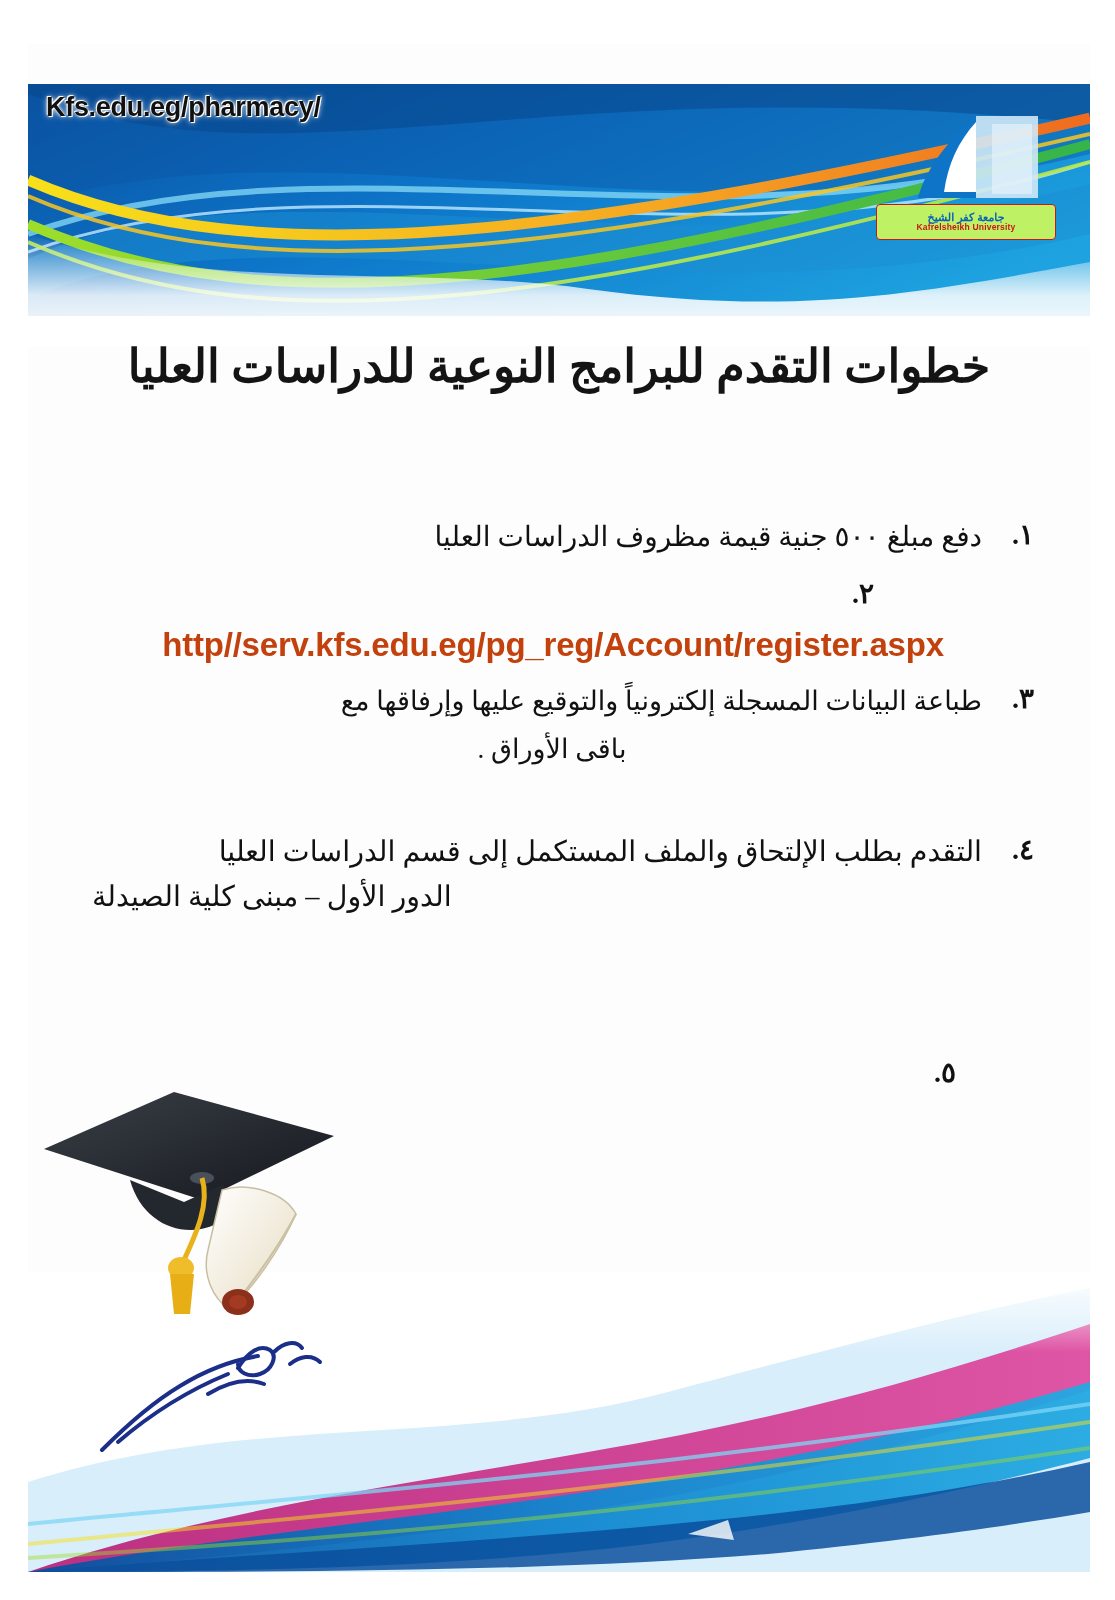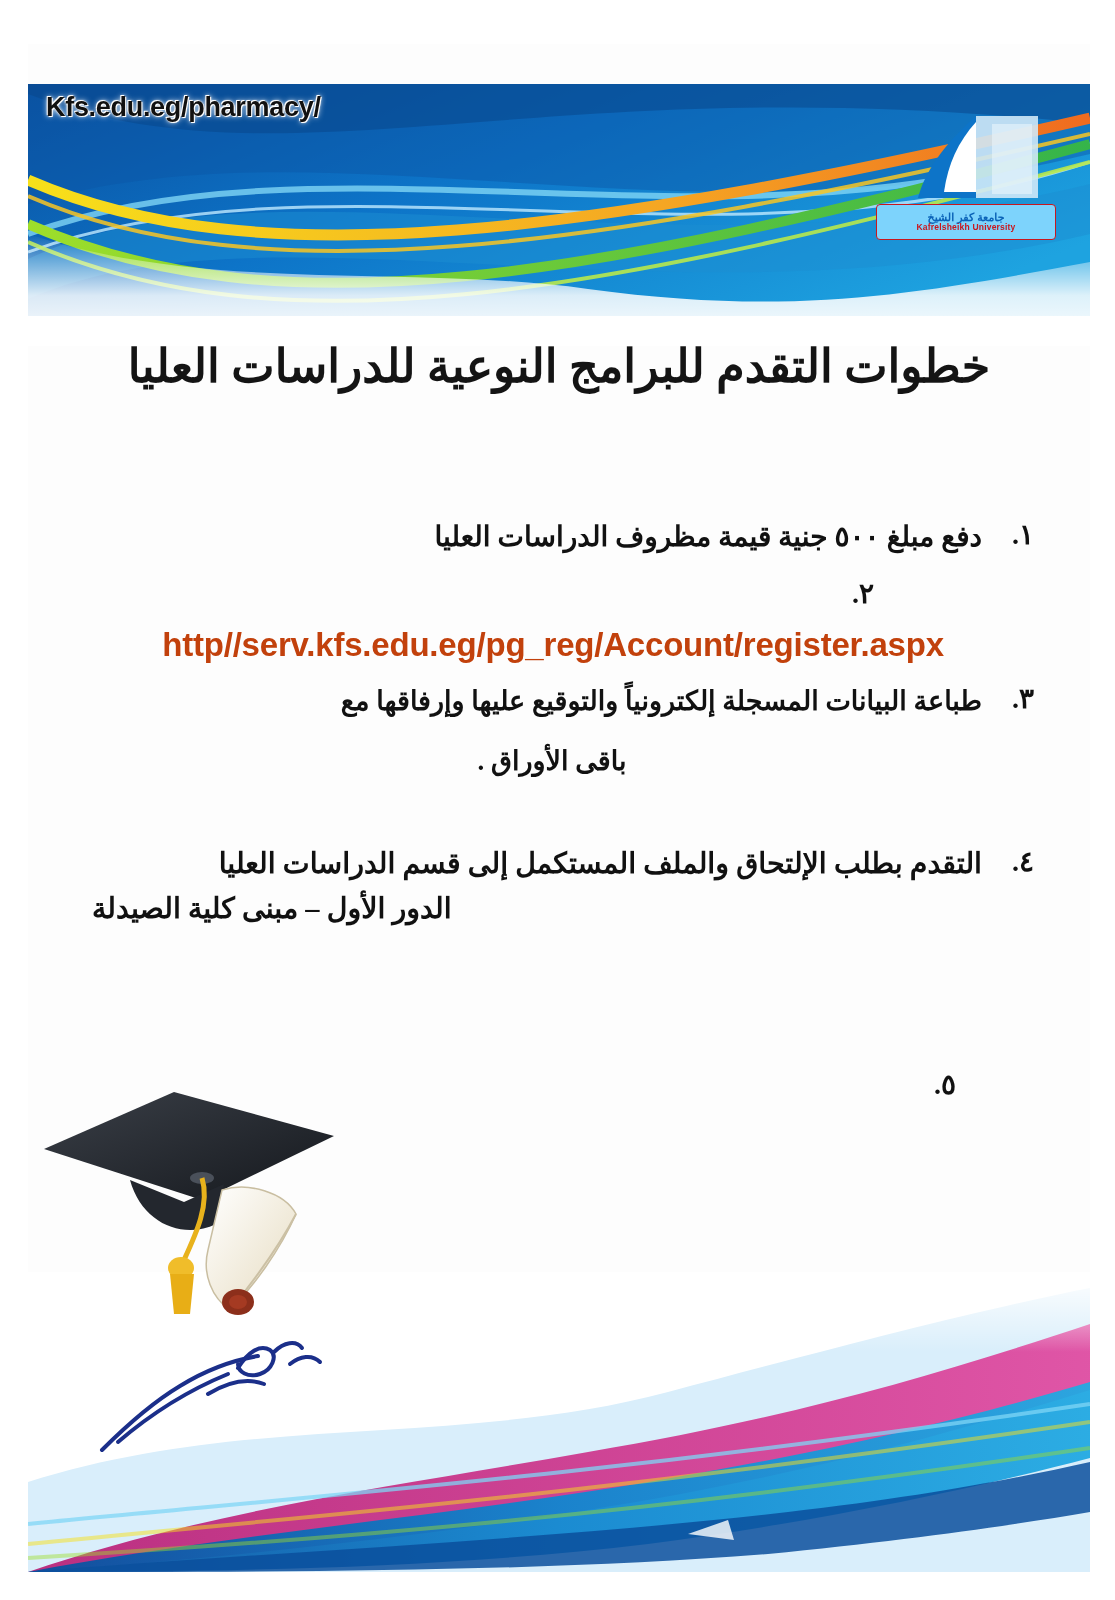--- a/index.html
+++ b/index.html
@@ -72,21 +72,21 @@
     width: 184px;
     height: 128px;
     z-index: 10;
   }
   .logo-name {
     position: absolute;
     right: 0;
     bottom: 0;
     width: 178px;
     height: 34px;
-    background: #7dd3fc;
+    background: #bef264;
     border: 1px solid #c9161d;
     border-radius: 4px;
     display: flex;
     flex-direction: column;
     align-items: center;
     justify-content: center;
     line-height: 1.02;
   }
   .logo-name .ar {
     font-family: "Liberation Sans", sans-serif;
@@ -152,21 +152,21 @@
     font-family: "Liberation Serif", serif;
     font-weight: bold;
     font-size: 28px;
     color: #111;
     padding-top: 4px;
     white-space: nowrap;
   }
   .step-text {
     flex: 1 1 auto;
     font-family: "Liberation Serif", serif;
-    font-weight: bold;
+    font-weight: normal;
     font-size: 28px;
     color: #111;
     line-height: 1.62;
     text-align: right;
   }
 
   .step.s1 { margin-top: 0; }
   .step.s1 .step-text { letter-spacing: 0px; }
 
   .step.s2 { margin-top: 14px; padding-right: 160px; }
@@ -181,21 +181,21 @@
     direction: ltr;
     font-family: "Liberation Sans", sans-serif;
     font-weight: bold;
     font-size: 33px;
     color: #c2410c;
     letter-spacing: -0.2px;
   }
 
   .step.s3 { margin-top: 14px; padding-left: 10px; }
   .step.s3 .step-text { font-size: 27px; line-height: 1.75; }
-  .step.s3 .line2 { display: block; text-align: center; padding-left: 40px; margin-top: 12px; }
+  .step.s3 .line2 { display: block; text-align: center; padding-left: 40px; }
 
   .step.s4 { margin-top: 56px; }
   .step.s4 .step-text { font-size: 28.5px; line-height: 1.6; }
   .step.s4 .line2 { display: block; text-align: left; padding-left: 20px; }
 
   .step.s5 { margin-top: 132px; padding-right: 78px; }
   .step.s5 .step-text { font-size: 29px; }
 
   
   .cap-art {

